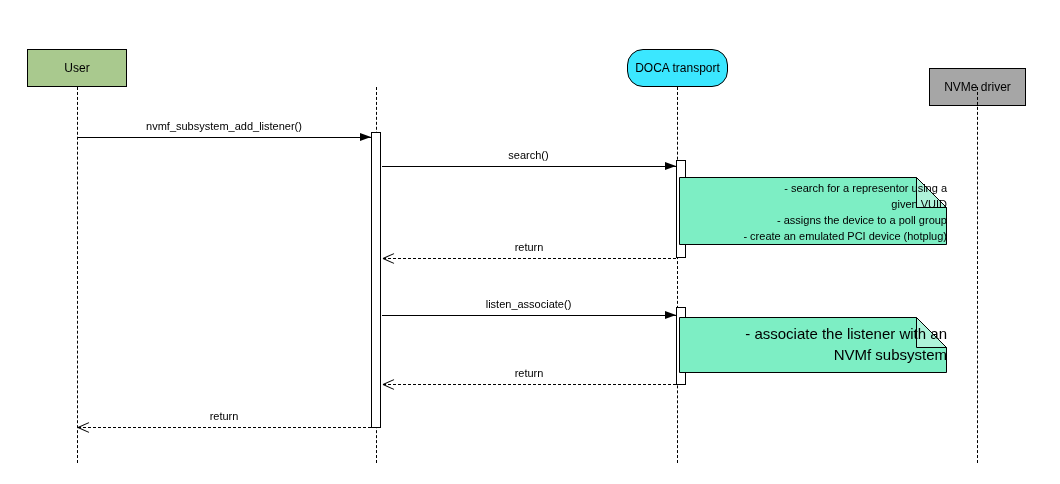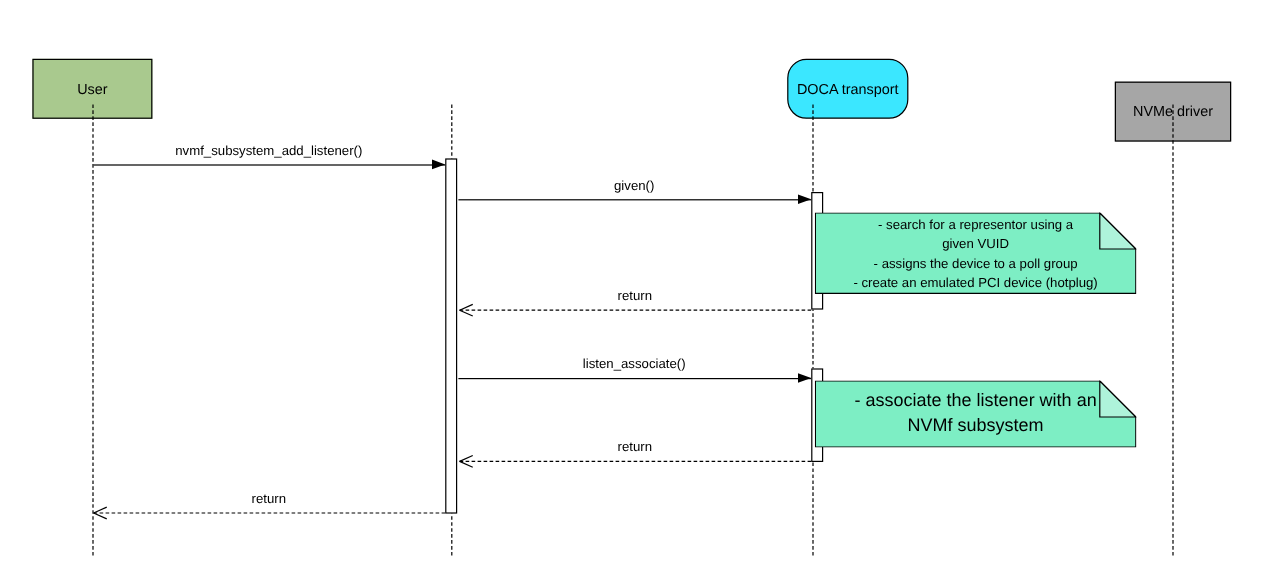--- a/index.html
+++ b/index.html
@@ -9,31 +9,31 @@
     height: 484px;
     background: #ffffff;
     font-family: "Liberation Sans", "DejaVu Sans", sans-serif;
     color: #000;
     overflow: hidden;
   }
   
   .actor {
     position: absolute;
     top: 49px;
-    height: 50px;
+    height: 38px;
     border: 1px solid #000;
     box-sizing: border-box;
     display: flex;
     align-items: center;
     justify-content: center;
     font-size: 12px;
   }
   .actor-user   { left: 27px;  width: 100px; }
   .actor-nvmf   { left: 325px; width: 102px; }
-  .actor-doca   { left: 656px; width: 101px; border-radius: 16px; }
+  .actor-doca   { left: 627px; width: 101px; border-radius: 16px; }
   .actor-nvme   { left: 929px; width: 97px; margin-top: 19px;  }
 
   
   .lifeline {
     position: absolute;
     top: 87px;
     height: 376px;
     width: 0;
     border-left: 1px dashed #000;
   }
@@ -84,21 +84,21 @@
   }
   .head-open-left span:first-child { transform: rotate(24deg); }
   .head-open-left span:last-child  { transform: rotate(-24deg); }
 
   
   .note { position: absolute; }
   .note svg { position: absolute; left: 0; top: 0; }
   .note-text {
     position: absolute;
     left: 0; top: 0; right: 0;
-    text-align: center;
+    text-align: right;
   }
   .note1 { left: 679px; top: 177px; width: 268px; height: 68px; }
   .note1 .note-text { font-size: 11px; line-height: 16px; padding-top: 3px; }
   .note2 { left: 679px; top: 317px; width: 268px; height: 60px; }
   .note2 .note-text { font-size: 15px; line-height: 21px; padding-top: 6px; }
 </style>
 </head>
 <body>
 
 <div class="canvas">
@@ -118,21 +118,21 @@
   <div class="lifeline ll-doca"></div>
   <div class="lifeline ll-nvme"></div>
 
   <div class="activation act-nvmf"></div>
   <div class="activation act-doca1"></div>
 
   <div class="msg-label" style="left:78px; width:292px; top:120px;">nvmf_subsystem_add_listener()</div>
   <div class="msg-line" style="left:78px; width:293px; top:137px;"></div>
   <div class="head-solid-right" style="left:360px; top:133px;"></div>
 
-  <div class="msg-label" style="left:382px; width:293px; top:149px;">given()</div>
+  <div class="msg-label" style="left:382px; width:293px; top:149px;">search()</div>
   <div class="msg-line" style="left:382px; width:294px; top:166px;"></div>
   <div class="head-solid-right" style="left:665px; top:162px;"></div>
 
   <div class="msg-label" style="left:382px; width:294px; top:241px;">return</div>
   <div class="msg-line dashed" style="left:383px; width:293px; top:258px;"></div>
   <div class="head-open-left" style="left:383px; top:258px;">
       <span></span>
       <span></span>
     </div>
 

